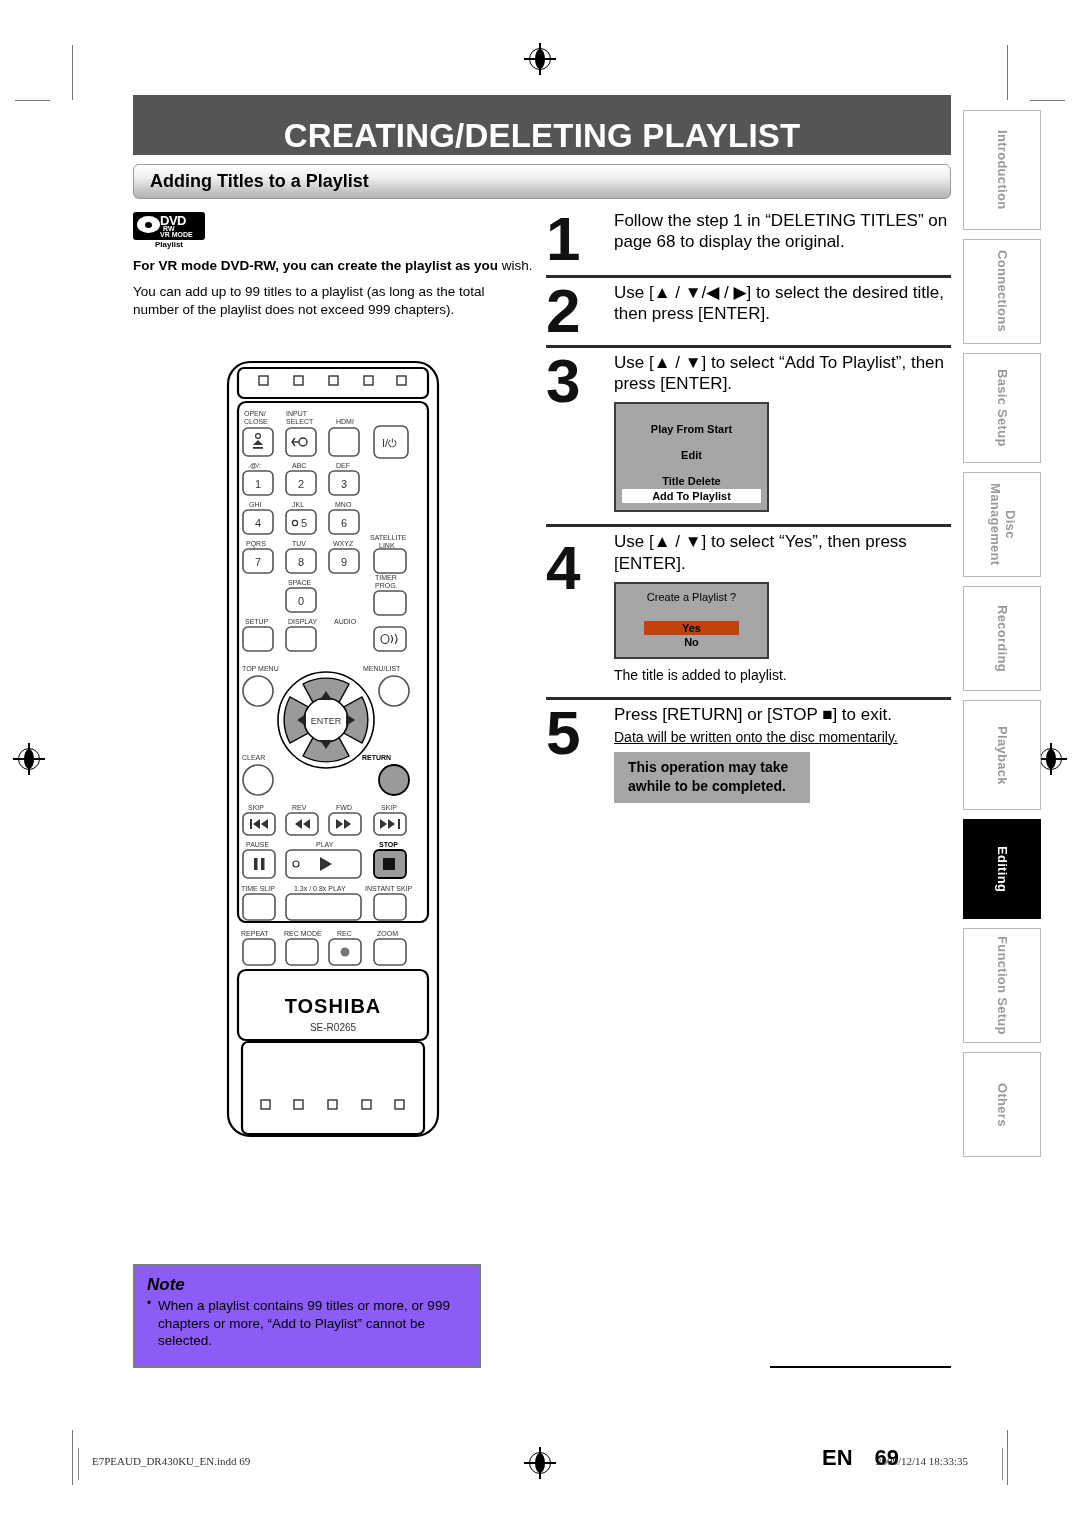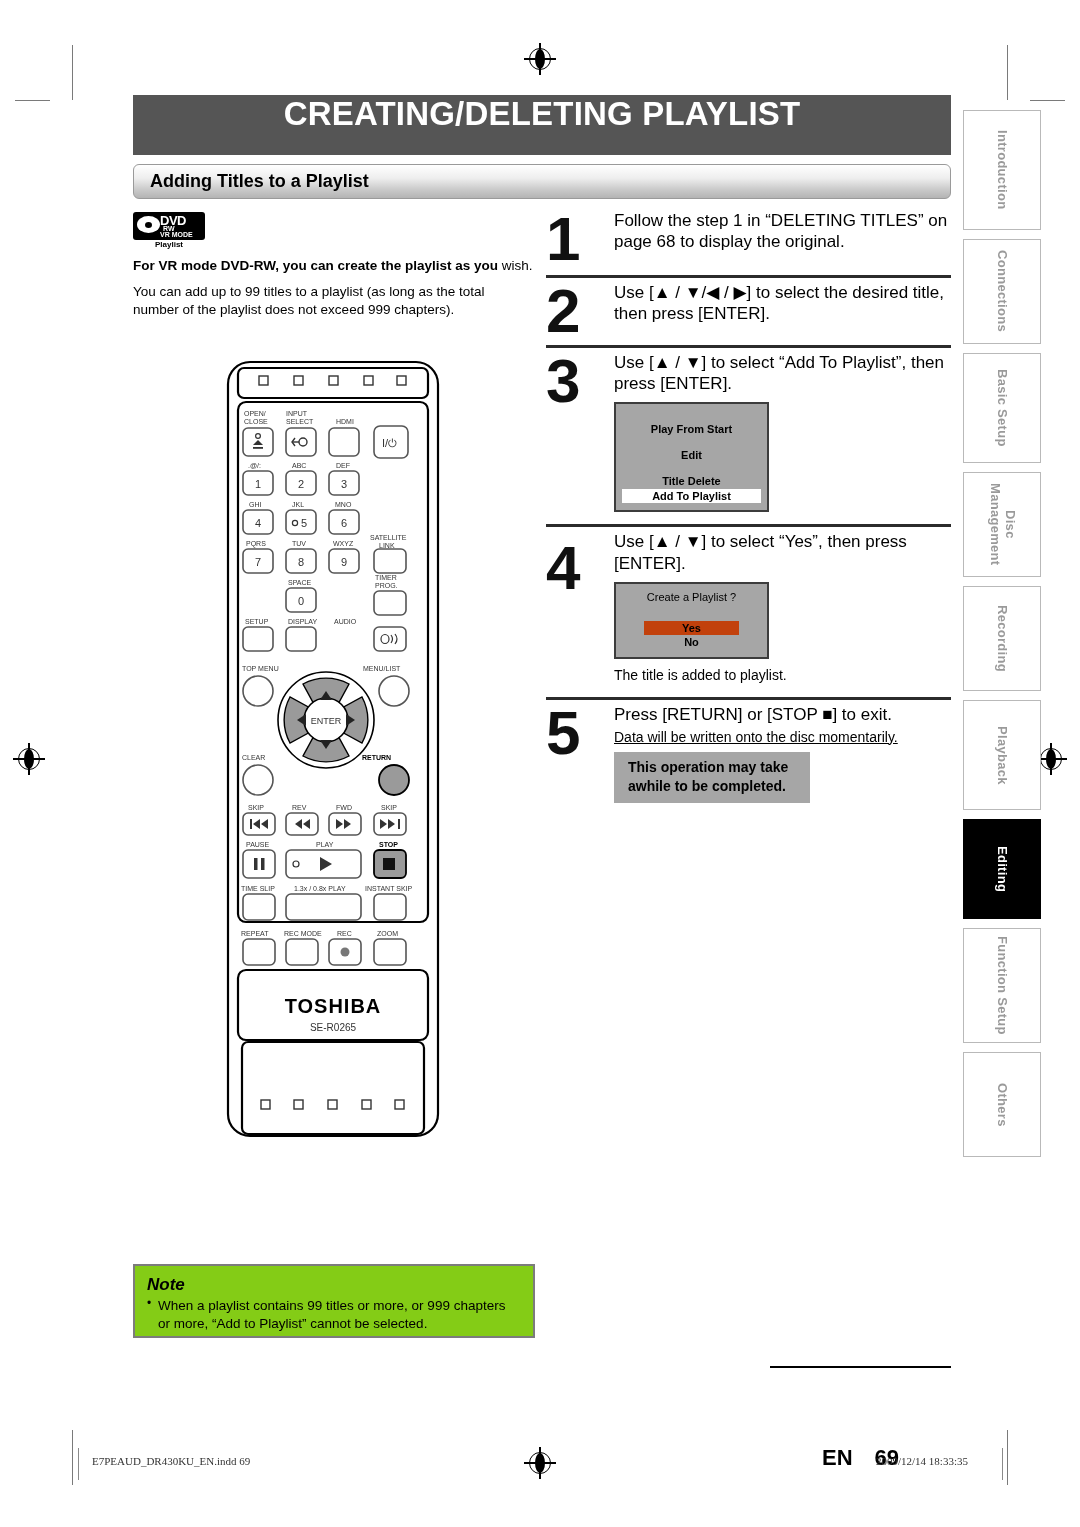--- a/index.html
+++ b/index.html
@@ -25,21 +25,21 @@
     position: absolute; left: 6px; top: 1px; width: 10px; height: 20px;
     border-radius: 50%; background: #000;
   }
   .reg .hline { position: absolute; left: -5px; top: 10.4px; width: 32px; height: 1.2px; background: #000; }
   .reg .vline { position: absolute; left: 10.4px; top: -5px; width: 1.2px; height: 32px; background: #000; }
 
   
   .banner {
     position: absolute; left: 133px; top: 95px; width: 818px; height: 60px;
     background: #555555;
-    display: flex; align-items: flex-start; justify-content: center;
+    display: flex; align-items: flex-end; justify-content: center;
   }
   .banner h1 {
     color: #fff; font-size: 33px; font-weight: bold; letter-spacing: .2px;
     font-family: "Liberation Sans", sans-serif;
   }
 
   .subbar {
     position: absolute; left: 133px; top: 164px; width: 818px; height: 35px;
     border-radius: 6px;
     background: linear-gradient(to bottom, #ffffff 0%, #eeeeee 40%, #c9c9c9 75%, #b4b4b4 100%);
@@ -129,22 +129,22 @@
   .tab span {
     writing-mode: vertical-rl; text-orientation: mixed;
     font-size: 13px; font-weight: bold; color: #9a9a9a;
     letter-spacing: .3px; text-align: center; line-height: 1.15;
   }
   .tab.active { background: #000; border-color: #000; }
   .tab.active span { color: #fff; }
 
   
   .notebox {
-    position: absolute; left: 133px; top: 1264px; width: 402px;
-    background: #84cc16; border: 2px solid #7c7c7c; padding: 9px 12px 4px 12px;
+    position: absolute; left: 133px; top: 1264px; width: 348px;
+    background: #8b5cf6; border: 2px solid #7c7c7c; padding: 9px 12px 16px 12px;
   }
   .notebox .title { font-size: 17px; font-weight: bold; font-style: italic; }
   .notebox ul { list-style: none; margin-top: 2px; }
   .notebox li { font-size: 13.5px; line-height: 1.3; padding-left: 11px; position: relative; }
   .notebox li:before { content: "\2022"; position: absolute; left: 0; top: -1px; font-size: 12px; }
 
   
   .pagenum {
     position: absolute; left: 770px; top: 1445px; width: 181px;
     text-align: center; font-size: 22px; font-weight: bold;

